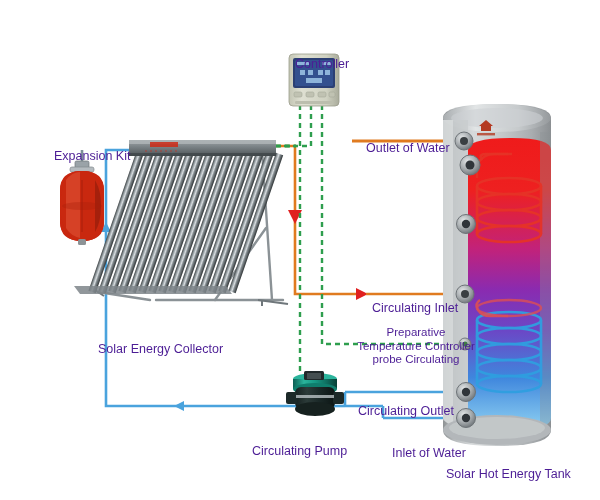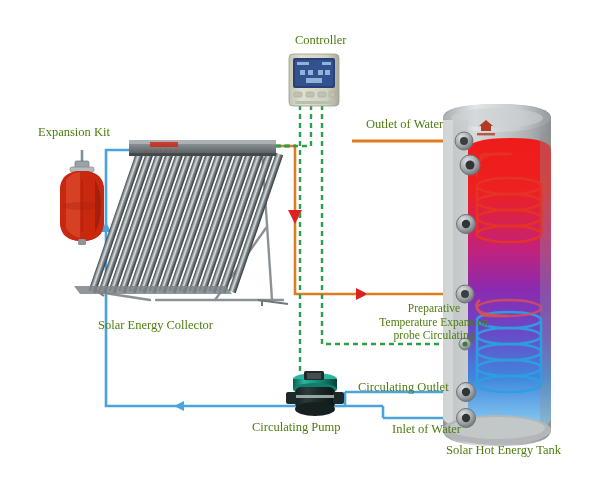--- a/index.html
+++ b/index.html
@@ -18,24 +18,25 @@
   }
   #stage svg {
     position: absolute;
     left: 0;
     top: 0;
     width: 600px;
     height: 500px;
   }
   .lbl {
     position: absolute;
-    font-family: Liberation Serif, serif;
-    color: #4d7c0f;
+    font-family: Liberation Sans, sans-serif;
+    color: #4c1d95;
     white-space: nowrap;
     line-height: 1.18;
+    margin-top: 24px;
   }
   .lbl-13 { font-size: 12.5px; }
   .lbl-12 { font-size: 11.5px; }
   .lbl-center { text-align: center; white-space: normal; }
 </style>
 </head>
 <body>
 
 <div id="stage">
 
@@ -349,30 +350,31 @@
         <circle cx="466" cy="392" r="4.2" fill="#30353a"></circle>
 
         <circle cx="466" cy="418" r="9.5" fill="url(#gPort)" stroke="#6e7478" stroke-width="1"></circle>
         <circle cx="466" cy="418" r="4.2" fill="#30353a"></circle>
       </g>
     </g>
   </svg>
 
   <div class="lbl lbl-13" style="left:295px; top:33px;">Controller</div>
 
-  <div class="lbl lbl-13" style="left:38px; top:125px;">Expansion Kit</div>
+  <div class="lbl lbl-13" style="left:54px; top:125px;">Expansion Kit</div>
 
   <div class="lbl lbl-13" style="left:366px; top:117px;">Outlet of Water</div>
 
   <div class="lbl lbl-13" style="left:98px; top:318px;">Solar Energy Collector</div>
 
-
-  <div class="lbl lbl-12 lbl-center" style="left:374px; top:302px; width:120px;">
+  <div class="lbl lbl-13" style="left:372px; top:277px;">Circulating Inlet</div>
+
+  <div class="lbl lbl-12 lbl-center" style="left:356px; top:302px; width:120px;">
     <span>Preparative</span><br>
-    <span>Temperature Expansion</span><br>
+    <span>Temperature Controller</span><br>
     <span>probe Circulating</span>
   </div>
 
   <div class="lbl lbl-13" style="left:358px; top:380px;">Circulating Outlet</div>
 
   <div class="lbl lbl-13" style="left:392px; top:422px;text-align:right;">Inlet of Water</div>
 
   <div class="lbl lbl-13" style="left:446px; top:443px;">Solar Hot Energy Tank</div>
 
   <div class="lbl lbl-13" style="left:252px; top:420px;">Circulating Pump</div>

